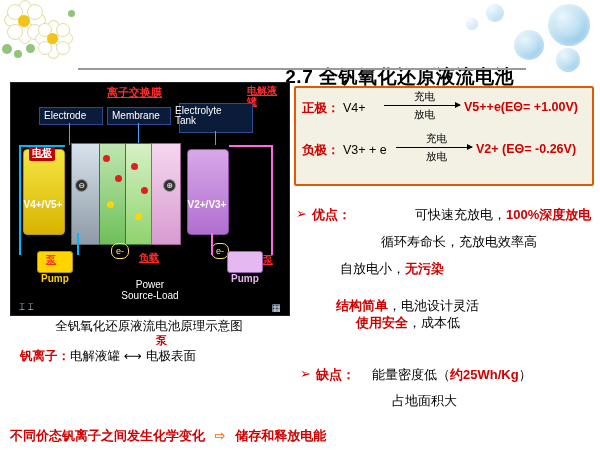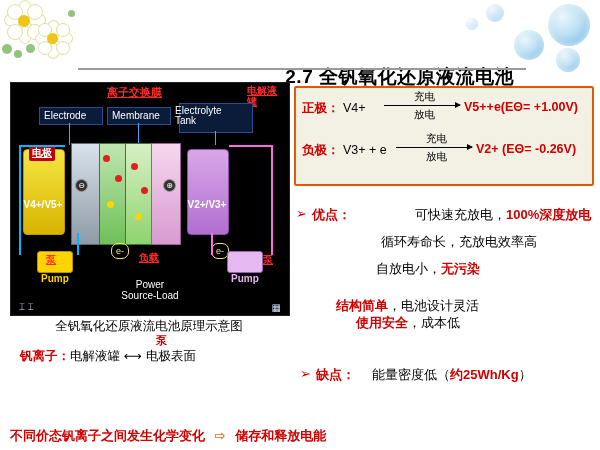--- a/index.html
+++ b/index.html
@@ -196,37 +196,40 @@
   <div class="bullet" style="left:296px;top:206px;">➢</div>
   <div class="bullet" style="left:312px;top:206px;">优点：</div>
   <div class="line-txt" style="left:368px;top:206px;margin-left:47px;">
     <span>可快速充放电，</span><span class="em-red">100%深度放电</span><span></span>
   </div>
 
   <div class="line-txt" style="left:336px;top:233px;margin-left:45px;">
     <span>循环寿命长，充放电效率高</span><span class="em-red"></span><span></span>
   </div>
 
-  <div class="line-txt" style="left:376px;top:260px;">
+  <div class="line-txt" style="left:340px;top:260px;">
     <span>自放电小，</span><span class="em-red">无污染</span><span></span>
   </div>
 
   <div class="line-txt" style="left:336px;top:284px;margin-top:13px;">
     <span></span><span class="em-red">结构简单</span><span>，电池设计灵活</span>
   </div>
 
   <div class="line-txt" style="left:356px;top:314px;">
     <span></span><span class="em-red">使用安全</span><span>，成本低</span>
   </div>
 
   <div class="bullet" style="left:300px;top:366px;">➢</div>
   <div class="bullet" style="left:316px;top:366px;">缺点：</div>
   <div class="line-txt" style="left:372px;top:366px;">
     <span>能量密度低（</span><span class="em-red">约25Wh/Kg</span><span>）</span>
   </div>
+  <div class="line-txt" style="left:392px;top:392px;">
+    <span>占地面积大</span>
+  </div>
 
   <div class="line-txt" style="left:20px;top:348px;font-size:12.5px;">
     <span class="em-red">钒离子：</span><span>电解液罐</span><span class="lr" style="margin:0 4px;">⟷</span><span>电极表面</span>
   </div>
   <div class="line-txt" style="left:156px;top:333px;font-size:11px;">
     <span class="em-red">泵</span>
   </div>
 
   <div class="line-txt" style="left:10px;top:427px;">
     <span class="em-red">不同价态钒离子之间发生化学变化</span>

